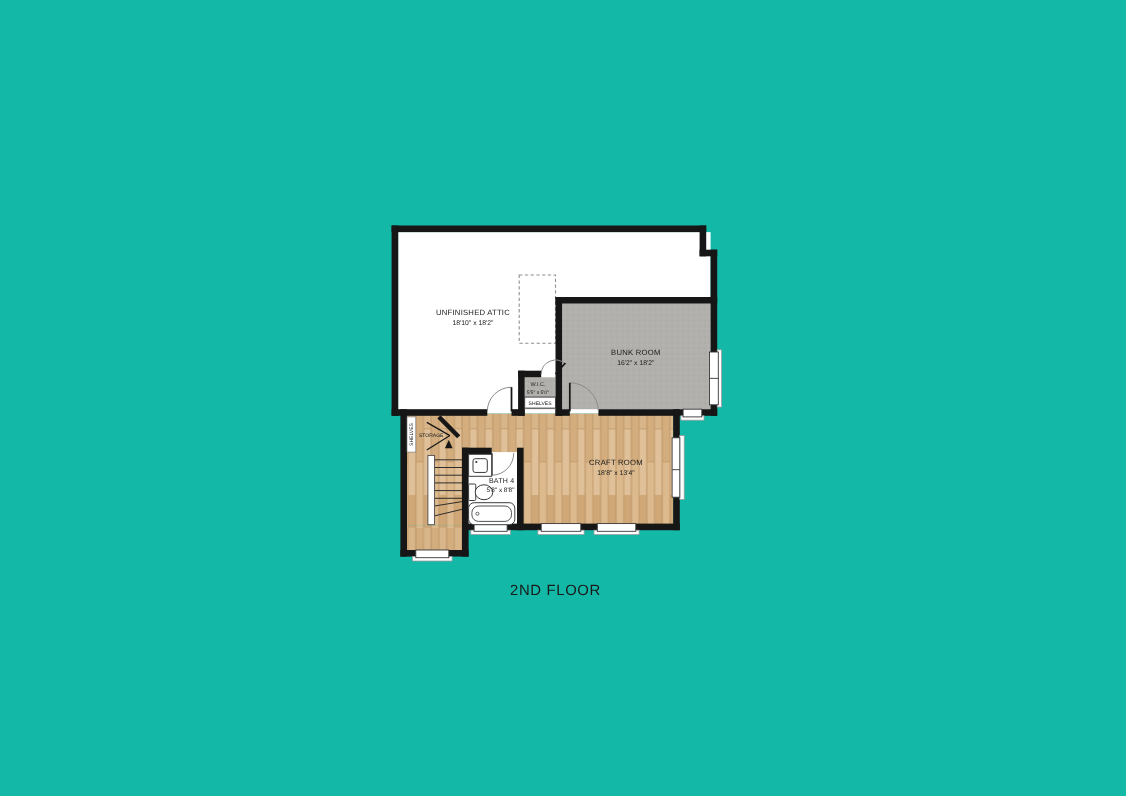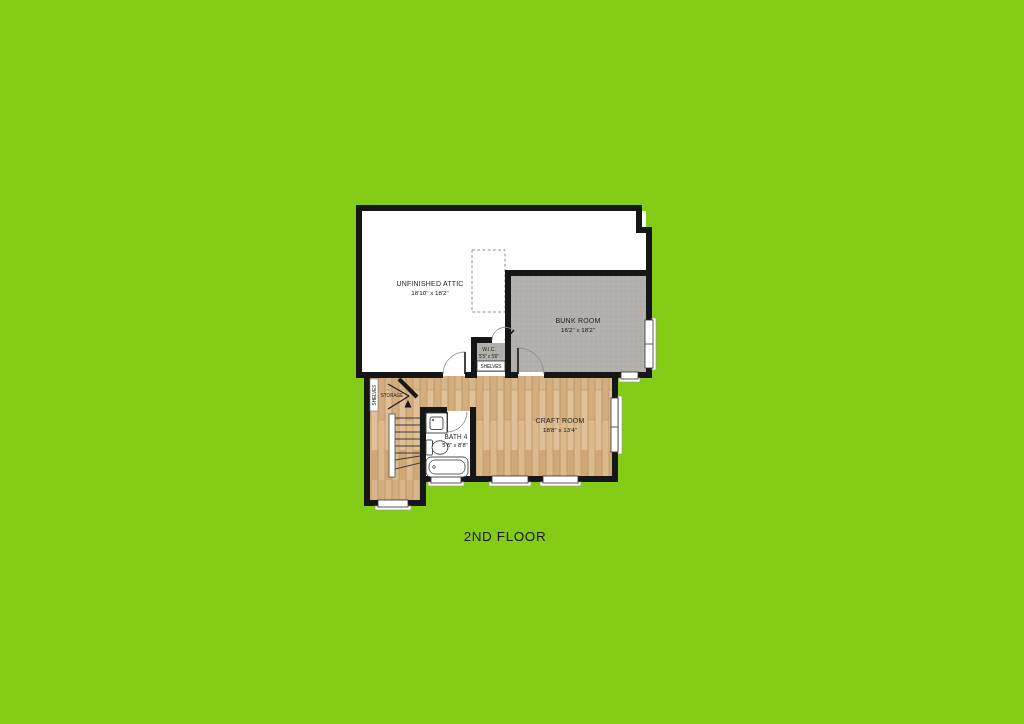--- a/index.html
+++ b/index.html
@@ -5,21 +5,21 @@
   html, body {
     margin: 0;
     padding: 0;
     background: #ffffff;
     font-family: "Liberation Sans", sans-serif;
   }
   .page {
     position: relative;
     width: 1024px;
     height: 724px;
-    background: #84cc16;
+    background: #14b8a6;
     overflow: hidden;
   }
   svg { display: block; }
   .wall { fill: #161616; }
   .room-name {
     font-family: "Liberation Sans", sans-serif;
     font-size: 7px;
     fill: #1a1a1a;
     text-anchor: middle;
     letter-spacing: 0.2px;

